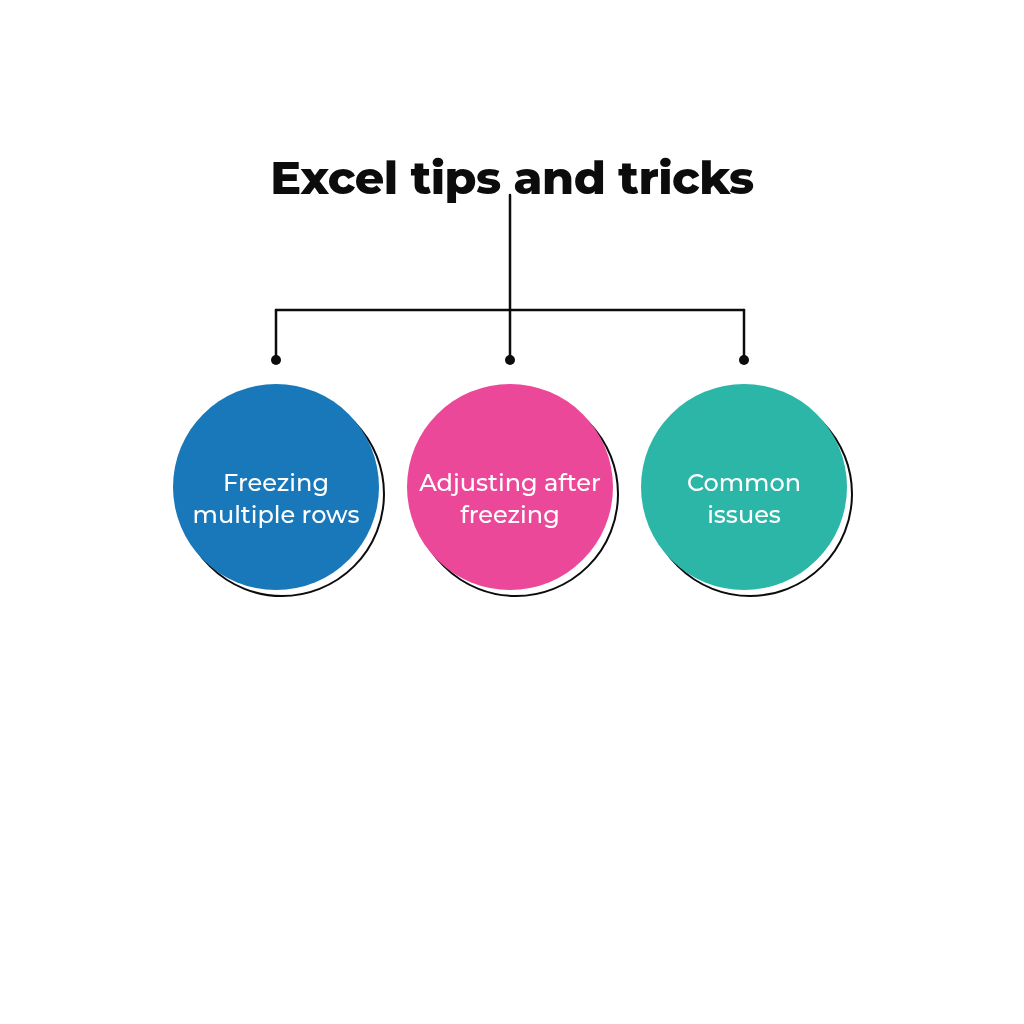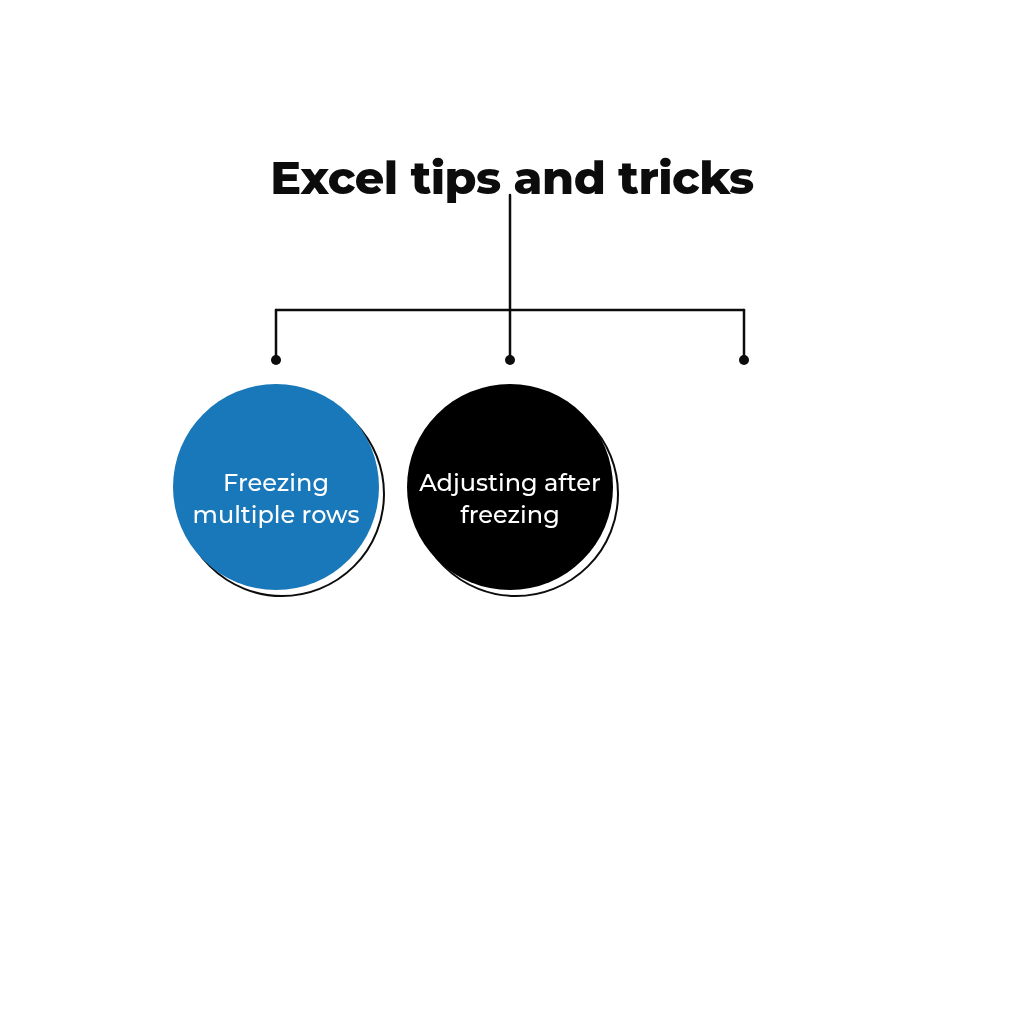--- a/index.html
+++ b/index.html
@@ -90,19 +90,25 @@
 
   <div class="node" id="node-0" style="left: 173px; top: 384px;">
     <div class="offset-ring"></div>
     <div class="fill" style="background: rgb(24, 120, 185);">
       <div class="label">Freezing multiple rows</div>
     </div>
   </div>
 
   <div class="node" id="node-1" style="left: 407px; top: 384px;">
     <div class="offset-ring"></div>
-    <div class="fill" style="background: #000000; justify-content: flex-end;">
+    <div class="fill" style="background: #ec4899; justify-content: flex-end;">
       <div class="label">Adjusting after freezing</div>
     </div>
   </div>
 
+  <div class="node" id="node-2" style="left: 641px; top: 384px;">
+    <div class="offset-ring"></div>
+    <div class="fill" style="background: rgb(43, 182, 168);">
+      <div class="label">Common issues</div>
+    </div>
+  </div>
 
 </div>
 
 </body></html>

